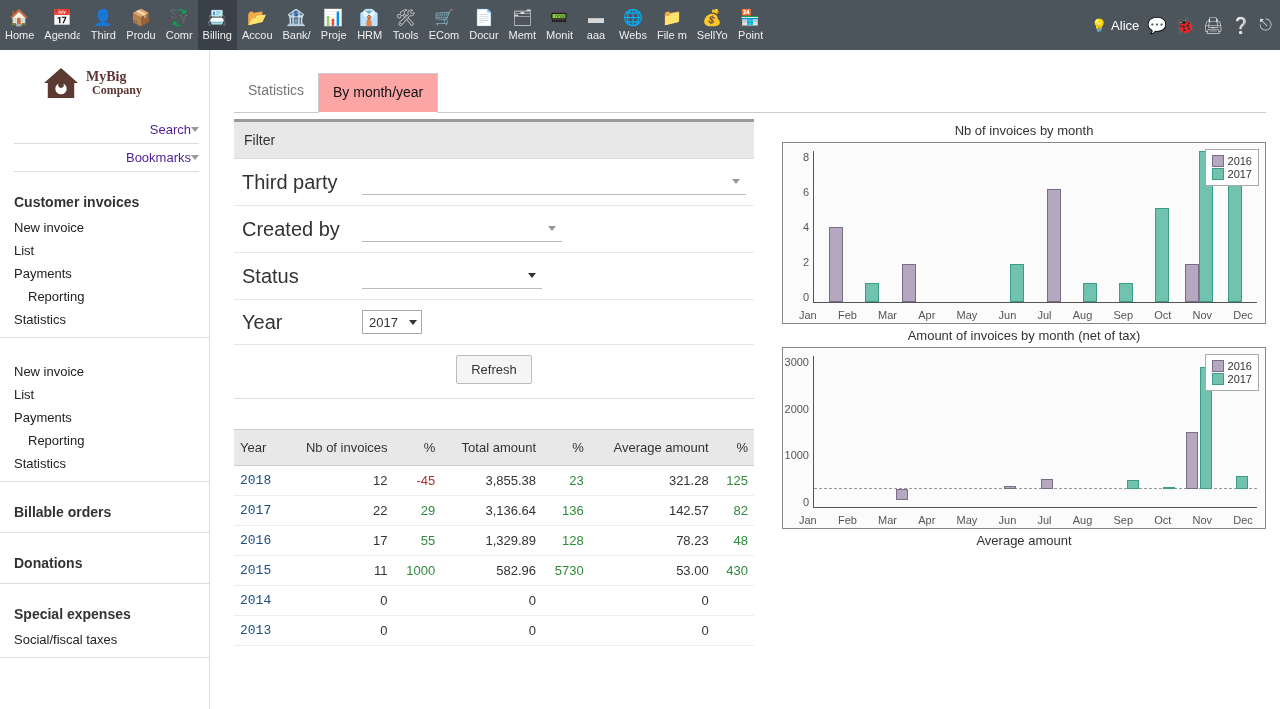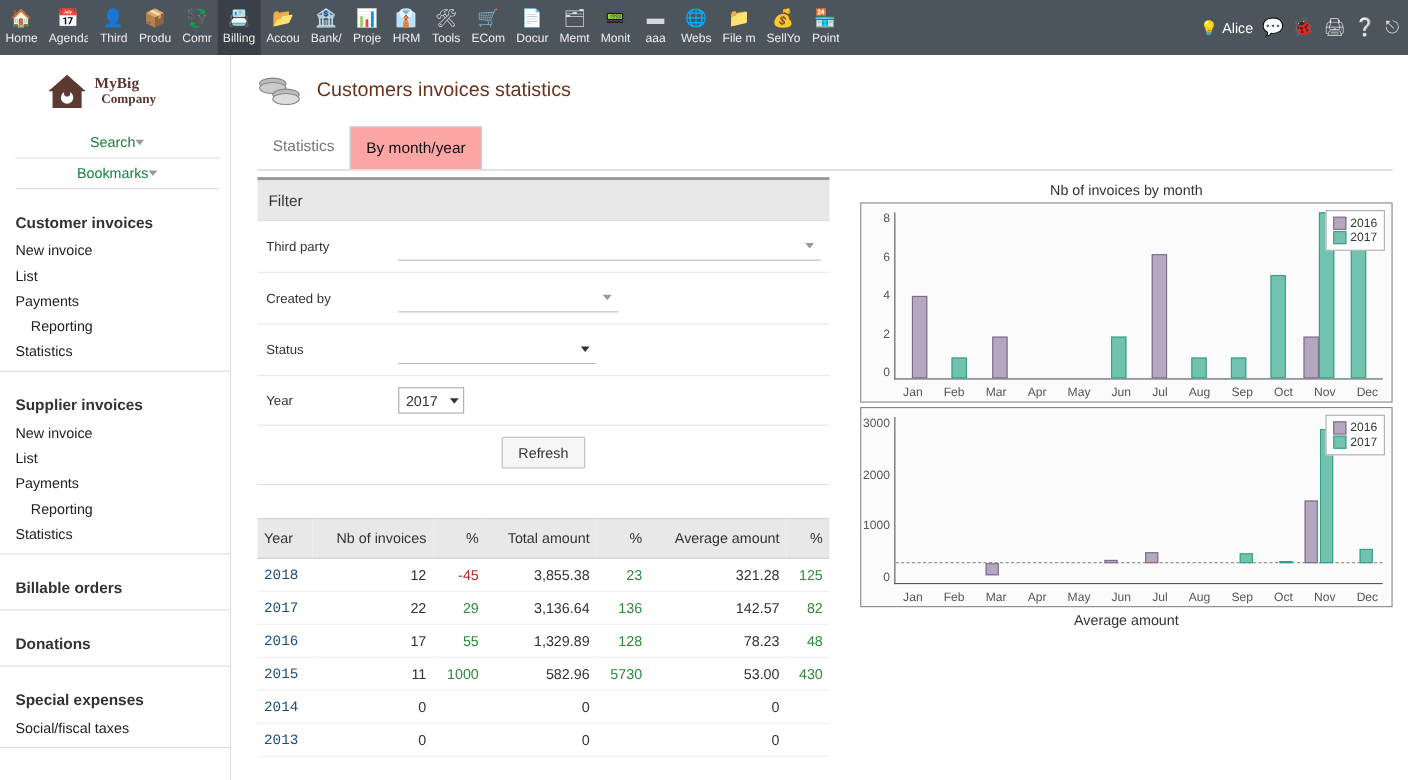--- a/index.html
+++ b/index.html
@@ -21,21 +21,21 @@
 .main { display:flex; height:694px; }
 .side { width:210px; border-right:1px solid #ddd; padding:10px 10px 10px 14px; overflow:hidden; }
 .content { flex:1; padding:16px 14px 0 24px; overflow:hidden; }
 
 .logo { display:flex; align-items:center; gap:6px; margin:6px 0 16px 28px; }
 .logo .house { width:38px; height:34px; position:relative; }
 .logo .house svg { width:100%; height:100%; }
 .logo .txt { font-family:Georgia,serif; font-weight:bold; font-size:14px; color:#5c3632; line-height:1; }
 .logo .txt .small { font-size:12px; display:block; margin-left:6px; }
 
-.sectlight { color:#15803d; border-bottom:1px solid #ddd; padding:6px 0; display:flex; justify-content:center; align-items:center; }
+.sectlight { color:#4c1d95; border-bottom:1px solid #ddd; padding:6px 0; display:flex; justify-content:flex-end; align-items:center; }
 .caret-down { width:0; height:0; border-left:4px solid transparent; border-right:4px solid transparent; border-top:5px solid #999; }
 
 .sidegroup { margin-top:22px; }
 .sidehead { font-weight:bold; font-size:14px; padding-bottom:6px; }
 .sidelink { display:block; padding:4px 0; color:#222; cursor:pointer; }
 .sidelink.indent { padding-left:14px; }
 .divider { border-top:1px solid #ddd; margin:6px 0 6px -14px; width:calc(100% + 28px); }
 
 
 .pagehead { display:flex; align-items:center; gap:12px; margin-bottom:18px; }
@@ -48,21 +48,21 @@
 
 
 .cols { display:flex; gap:20px; margin-top:6px; }
 .colL { width:520px; }
 .colR { flex:1; padding-left:8px; }
 
 
 .filterbox { border-top:3px solid #999; }
 .filterhead { background:#e8e8e8; padding:10px 10px; font-size:14px; border-bottom:1px solid #ddd;}
 .frow { display:flex; align-items:center; padding:10px 8px; border-bottom:1px solid #e6e6e6; }
-.frow .flabel { width:120px; font-size:12px; }
+.frow .flabel { width:120px; font-size:20px; }
 .selectmock { flex:1; height:26px; border-bottom:1px solid #bbb; display:flex; align-items:center; justify-content:flex-end; padding-right:6px; }
 .selectmock.small { width:200px; flex:none; }
 .selectshort { width:60px; height:24px; border:1px solid #aaa; display:flex; align-items:center; justify-content:space-between; padding:0 4px 0 6px; }
 .tri { width:0; height:0; border-left:4px solid transparent; border-right:4px solid transparent; border-top:5px solid #333; }
 .btnrow { padding:10px 0 14px; text-align:center; border-bottom:1px solid #ddd;}
 .btn { display:inline-block; background:#f5f5f5; border:1px solid #bbb; padding:6px 14px; cursor:pointer; border-radius:2px; }
 
 
 .datatable { width:100%; border-collapse:collapse; margin-top:30px; }
 .datatable th { background:#e8e8e8; font-weight:normal; font-size:13px; padding:10px 6px; text-align:right; border-top:1px solid #ccc; border-bottom:1px solid #ccc;}
@@ -76,21 +76,21 @@
 .chartTitle { text-align:center; font-size:13px; margin:4px 0 4px; }
 .chartbox { border:1px solid #888; height:182px; position:relative; background:#fbfbfb; margin-bottom:4px; }
 .chartpad { position:absolute; left:30px; right:8px; top:8px; bottom:20px; border-left:1px solid #555; border-bottom:1px solid #555; }
 .legend { position:absolute; right:6px; top:6px; background:#fff; border:1px solid #aaa; padding:4px 6px; font-size:11px; }
 .legend .row { display:flex; align-items:center; gap:4px; margin:1px 0;}
 .sw { width:12px; height:12px; }
 .sw.c2016 { background:#b6a7c1; border:1px solid #7b6c86; }
 .sw.c2017 { background:#71c2ae; border:1px solid #3a9d85; }
 .ylabels { position:absolute; left:0; top:8px; bottom:20px; width:28px; display:flex; flex-direction:column; justify-content:space-between; font-size:11px; color:#555; text-align:right; }
 .ylabels span { padding-right:2px; }
-.xlabels { position:absolute; left:34px; right:8px; bottom:2px; display:flex; justify-content:space-between; font-size:11px; color:#555; padding:0 4px; }
+.xlabels { position:absolute; left:12px; right:8px; bottom:2px; display:flex; justify-content:space-between; font-size:11px; color:#555; padding:0 4px; }
 .bars { position:absolute; left:0; right:0; bottom:0; top:0; display:flex; justify-content:space-around; align-items:flex-end; padding:0 4px;}
 .barpair { display:flex; align-items:flex-end; gap:0; width:30px; justify-content:center; position:relative; height:100%; }
 .bar { width:14px; }
 .bar.c2016 { background:#b6a7c1; border:1px solid #7b6c86; }
 .bar.c2017 { background:#71c2ae; border:1px solid #3a9d85; }
 .chart2 .barpair .bar { width:12px; }
 .zeroline { position:absolute; left:0; right:0; border-top:1px dashed #999; }
 </style>
 </head>
 <body>
@@ -216,21 +216,20 @@
         <div class="sidegroup">
           <div class="sidehead">Customer invoices</div>
           <div class="sidelink">New invoice</div>
           <div class="sidelink">List</div>
           <div class="sidelink">Payments</div>
           <div class="sidelink indent">Reporting</div>
           <div class="sidelink">Statistics</div>
           <div class="divider"></div>
         </div>
         <div class="sidegroup">
-          <div class="sidehead">Supplier invoices</div>
           <div class="sidelink">New invoice</div>
           <div class="sidelink">List</div>
           <div class="sidelink">Payments</div>
           <div class="sidelink indent">Reporting</div>
           <div class="sidelink">Statistics</div>
           <div class="divider"></div>
         </div>
         <div class="sidegroup">
           <div class="sidehead">Billable orders</div>
           <div class="divider"></div>
@@ -241,29 +240,20 @@
         </div>
         <div class="sidegroup">
           <div class="sidehead">Special expenses</div>
           <div class="sidelink">Social/fiscal taxes</div>
           <div class="divider"></div>
         </div>
       </div>
   </div>
 
   <div class="content">
-    <div class="pagehead">
-      <svg class="coin" width="42" height="30" viewBox="0 0 42 30">
-          <ellipse cx="14" cy="10" rx="12" ry="5" fill="#bbb" stroke="#888"></ellipse>
-          <ellipse cx="14" cy="14" rx="12" ry="5" fill="#ccc" stroke="#888"></ellipse>
-          <ellipse cx="26" cy="20" rx="12" ry="5" fill="#bbb" stroke="#888"></ellipse>
-          <ellipse cx="26" cy="24" rx="12" ry="5" fill="#ddd" stroke="#888"></ellipse>
-        </svg>
-      <h1>Customers invoices statistics</h1>
-    </div>
     <div class="tabs2">
       <div class="t">Statistics</div>
       <div class="t active">By month/year</div>
     </div>
 
     <div class="cols">
       <div class="colL">
         <div class="filterbox">
           <div class="filterhead">Filter</div>
           <div class="frow">
@@ -432,20 +422,21 @@
                 <span class="sw c2016"></span>
                 <span>2016</span>
               </div>
             <div class="row">
                 <span class="sw c2017"></span>
                 <span>2017</span>
               </div>
           </div>
         </div>
 
+        <div class="chartTitle">Amount of invoices by month (net of tax)</div>
         <div class="chartbox chart2">
           <div class="ylabels" id="c2-y">
               <span>3000</span>
               <span>2000</span>
               <span>1000</span>
               <span>0</span>
             </div>
           <div class="chartpad">
             <div class="zeroline" id="c2-zero" style="bottom: 11.7647%;"></div>
             <div class="bars" id="c2-bars">

